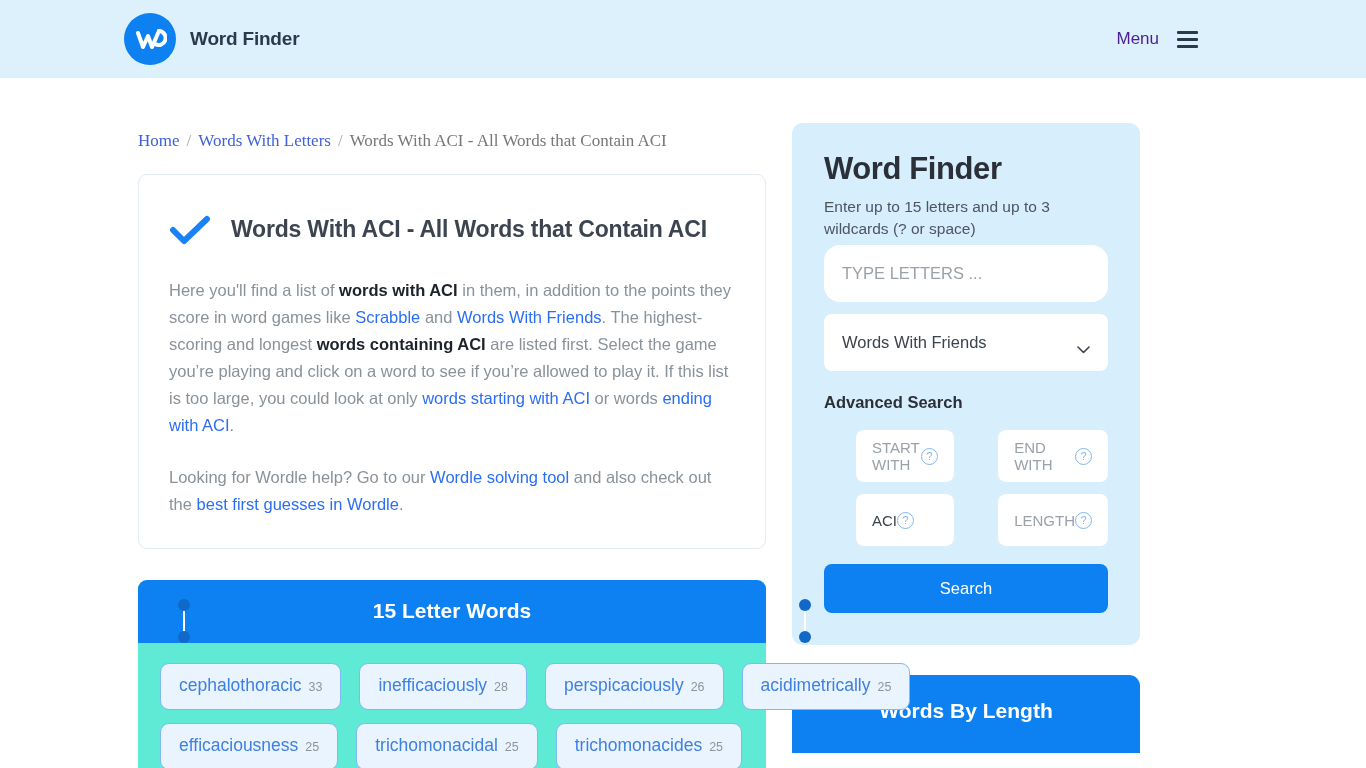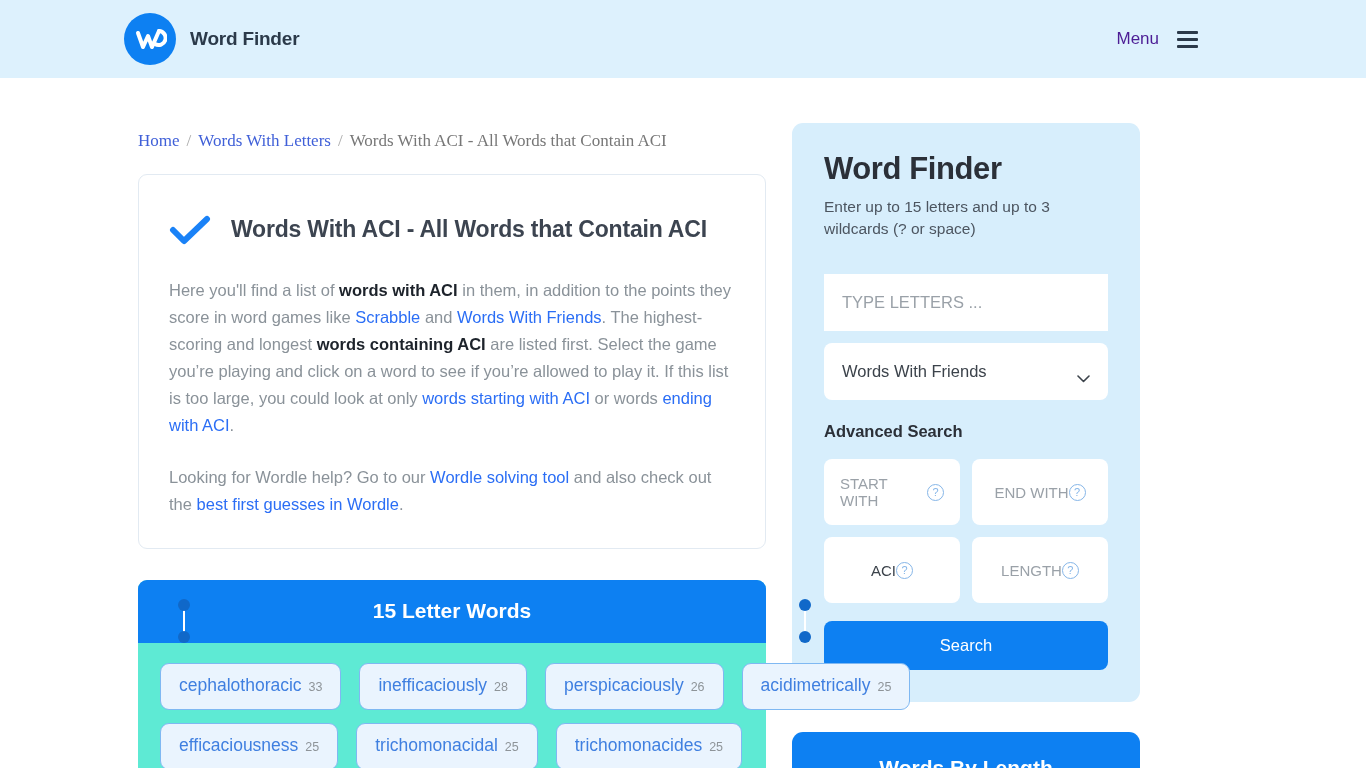--- a/index.html
+++ b/index.html
@@ -132,23 +132,23 @@
   
   .finder-card {
     margin-top: 45px;
     background: #d7eefc;
     border-radius: 11px;
     padding: 28px 32px 32px 32px;
   }
   .finder-title { font-size: 31px; font-weight: bold; color: #2b3038; letter-spacing: -0.4px; }
   .finder-sub { font-size: 15.5px; line-height: 22px; color: #4c5560; margin-top: 9px; }
   .text-input {
-    margin-top: 34px;
+    margin-top: 5px;
     background: #fff;
-    border-radius: 0;
+    border-radius: 16px;
     height: 57px;
     display: flex; align-items: center;
     padding: 15px 18px;
     font-size: 16.5px;
     color: #9aa1a8;
     cursor: text;
   }
   .select-input {
     margin-top: 12px;
     background: #fff;
@@ -159,25 +159,26 @@
     font-size: 16.5px;
     color: #3c434b;
     cursor: pointer;
   }
   .chev { width: 13px; height: 8px; }
   .adv-title { margin-top: 22px; font-size: 16.5px; font-weight: bold; color: #2b3038; }
   .adv-grid { margin-top: 18px; display: grid; grid-template-columns: 1fr 1fr; gap: 12px; }
   .adv-field {
     background: #fff;
     border-radius: 8px;
-    height: 66px;
-    display: flex; align-items: center; justify-content: center;
+    height: 52px;
+    display: flex; align-items: center; justify-content: flex-start;
     padding: 0 16px;
     font-size: 15px;
     cursor: text;
+    margin-left: 32px;
   }
   .adv-field .fval { color: #9aa1a8; }
   .adv-field .fval.filled { color: #3c434b; }
   .qmark {
     flex: none; width: 17px; height: 17px; border-radius: 50%;
     border: 1px solid #86b6e8; color: #86b6e8;
     font-size: 11px; line-height: 15px; text-align: center;
     cursor: pointer;
   }
   .search-btn {

